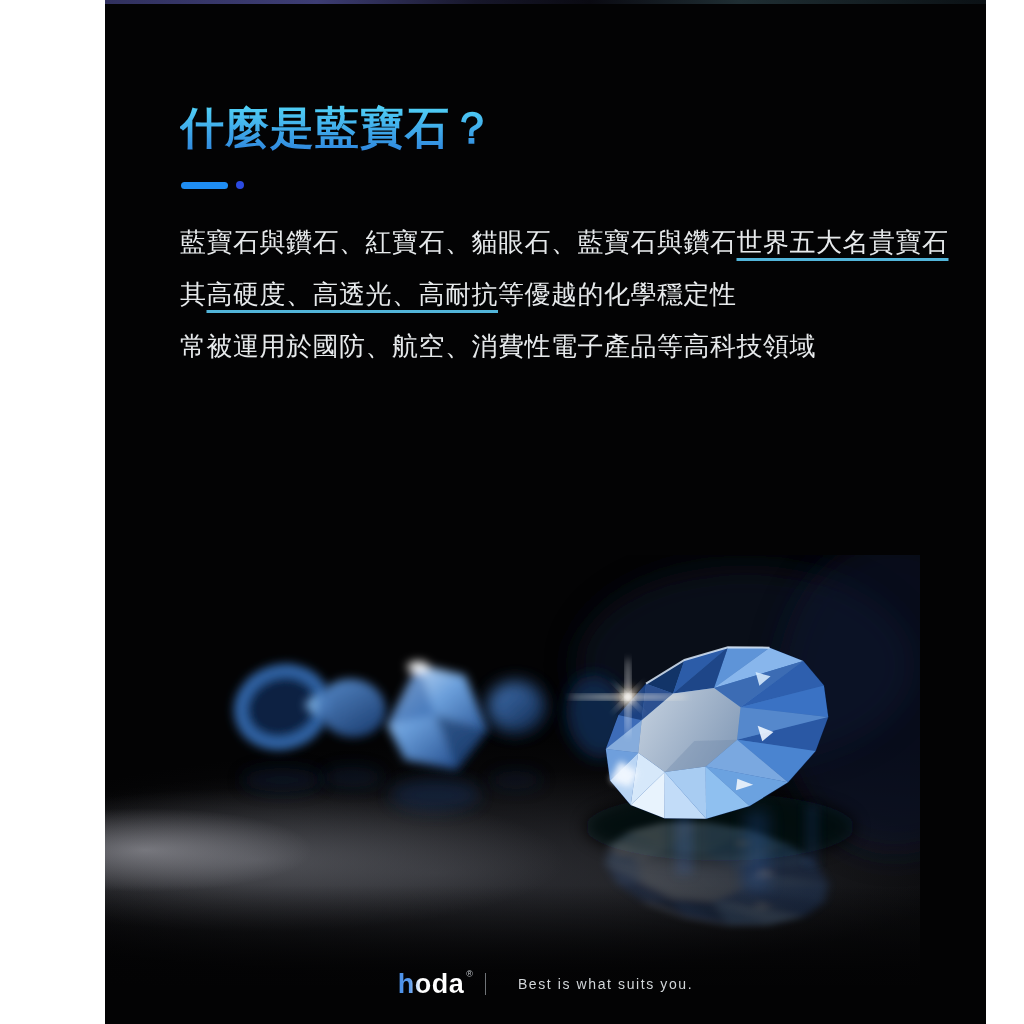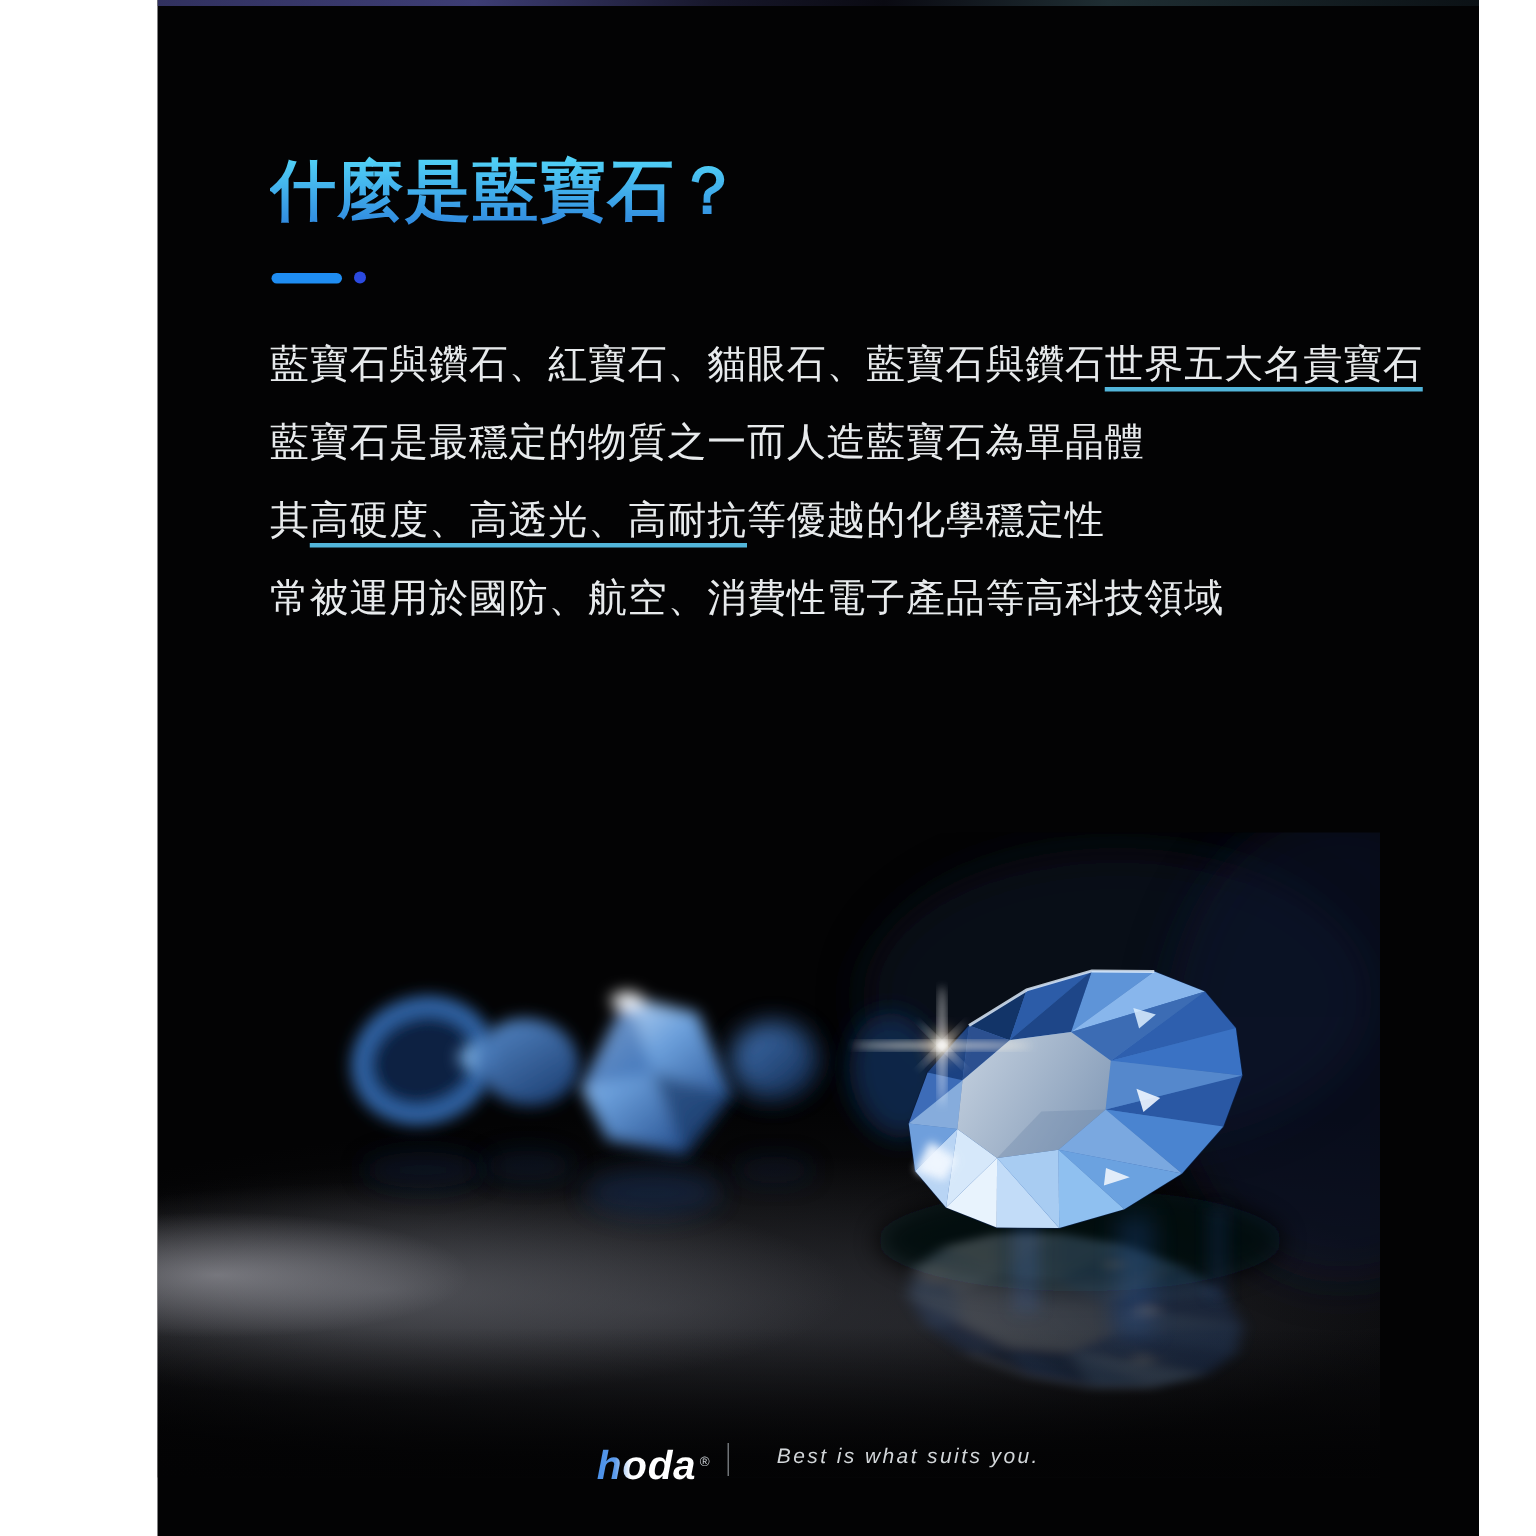--- a/index.html
+++ b/index.html
@@ -18,21 +18,21 @@
   .copy p{margin:0 0 20px 0;white-space:nowrap;}
   .u{text-decoration:underline;text-decoration-color:#52b5da;text-decoration-thickness:2.5px;text-underline-offset:7px;}
   .photo{position:absolute;left:0;top:555px;width:815px;height:430px;
     background:
       linear-gradient(to bottom, rgba(3,3,4,0) 330px, rgba(3,3,4,0.92) 418px),
       radial-gradient(240px 60px at 40px 295px, rgba(172,172,180,.55), transparent 70%),
       radial-gradient(430px 100px at 150px 305px, rgba(126,128,136,.50), transparent 72%),
       radial-gradient(700px 140px at 330px 318px, rgba(86,88,96,.42), transparent 75%),
       radial-gradient(950px 190px at 520px 330px, rgba(52,54,62,.32), transparent 78%);}
   .photo svg{position:absolute;left:0;top:0;}
-  .footer{position:absolute;left:0;right:0;top:962px;height:44px;display:flex;justify-content:center;font-style:italic;}
+  .footer{position:absolute;left:0;right:0;top:962px;height:44px;display:flex;align-items:center;justify-content:center;}
   .brand{font-size:27px;font-weight:bold;letter-spacing:0.5px;
     background:linear-gradient(90deg,#4a90e8 0%,#5a9aec 18%,#ffffff 34%);
     -webkit-background-clip:text;background-clip:text;color:transparent;-webkit-text-fill-color:transparent;}
   .reg{font-size:9px;color:#c8cdd2;align-self:flex-start;margin:7px 0 0 2px;}
   .divider{width:1px;height:22px;background:#6f7377;margin:0 16px 0 12px;}
   .tagline{font-size:14px;letter-spacing:1.6px;color:#d2d6d9;margin-left:16px;}
 </style>
 </head>
 <body>
 
@@ -42,21 +42,20 @@
 
     <h1 class="title">什麼是藍寶石？</h1>
 
     <div class="title-accent">
       <span class="dash"></span>
       <span class="dot"></span>
     </div>
 
     <div class="copy">
       <p><span>藍寶石與鑽石、紅寶石、貓眼石、藍寶石與鑽石</span><span class="u">世界五大名貴寶石</span></p>
-      <p><span>藍寶石是最穩定的物質之一而人造藍寶石為單晶體</span></p>
       <p><span>其</span><span class="u">高硬度、高透光、高耐抗</span><span>等優越的化學穩定性</span></p>
       <p><span>常被運用於國防、航空、消費性電子產品等高科技領域</span></p>
     </div>
 
     <div class="photo">
       <svg width="815" height="430" viewBox="0 0 815 430">
         <defs>
           <filter id="b3" x="-60%" y="-60%" width="220%" height="220%">
               <feGaussianBlur stdDeviation="3"></feGaussianBlur>
             </filter>

